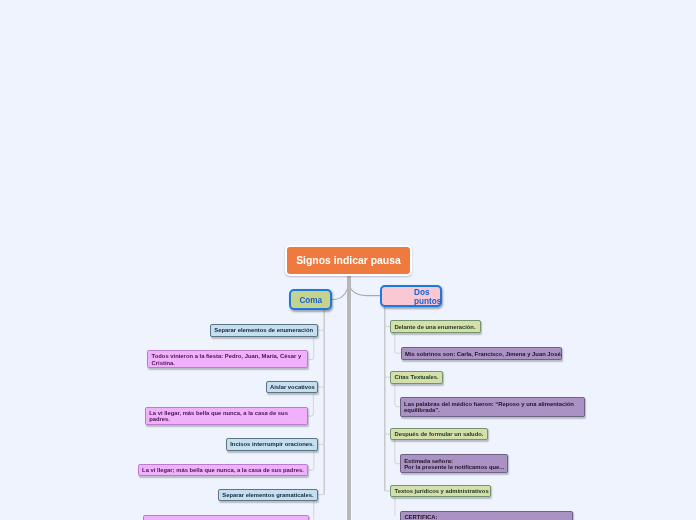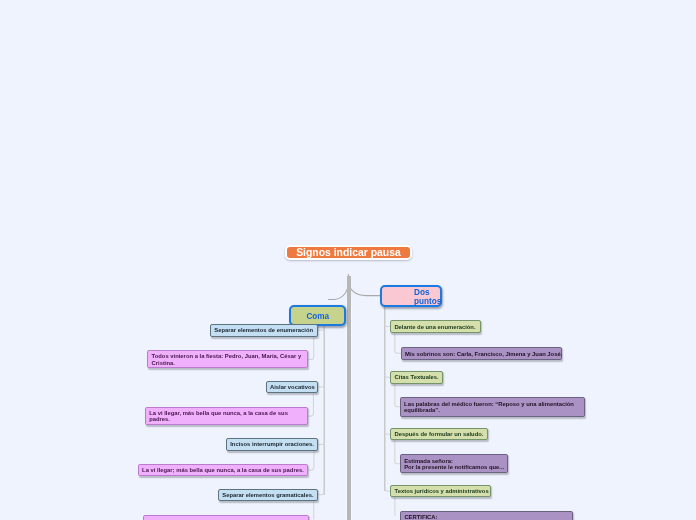--- a/index.html
+++ b/index.html
@@ -6,36 +6,36 @@
   html,body{margin:0;padding:0;}
   body{width:696px;height:520px;background:#eef3fd;overflow:hidden;
        font-family:"Liberation Sans",sans-serif;
        -webkit-font-smoothing:antialiased;}
   #canvas{position:relative;width:696px;height:520px;overflow:hidden;background:#eef3fd;}
   svg.links{position:absolute;left:0;top:0;width:696px;height:520px;}
   .node{position:absolute;box-sizing:border-box;}
 
   
   .n-root{
-    left:285.3px;top:245.4px;width:126.3px;height:15px;
+    left:285.3px;top:245.4px;width:126.3px;height:31px;
     background:#ef7a3f;color:#fff;font-weight:bold;font-size:10.4px;
     border:2.2px solid #fff;border-radius:5px;
     display:flex;align-items:center;justify-content:center;
     box-shadow:0 1px 2px rgba(30,30,60,.26);
   }
 
   
   .n1{
     border:2.2px solid #1a7ae0;border-radius:5px;
     font-weight:bold;font-size:8.2px;color:#1462d6;
     display:flex;align-items:center;justify-content:center;
     padding-top:2.2px;
     box-shadow:1px 1.2px 2px rgba(40,40,60,.40);
   }
-  .n1.coma{left:289.3px;top:288.6px;width:57px;height:21.2px;background:#c6d38d;margin-top:16px;}
+  .n1.coma{left:289.3px;top:288.6px;width:43px;height:21.2px;background:#c6d38d;}
   .n1.dos {left:380.0px;top:285.0px;width:61.5px;height:21.5px;background:#f9c8d2;padding-left:34px;}
 
   
   .nb{
     font-weight:bold;font-size:5.85px;line-height:6.6px;
     box-shadow:1px 1.2px 1.3px rgba(70,70,85,.32);
     display:flex;align-items:center;white-space:pre;
   }
   .n2{border-radius:2.0px;padding:1.8px 3.2px 1.0px 3.2px;}
   .n3{border-radius:1.8px;padding:1.8px 3.2px 1.0px 3.2px;}

